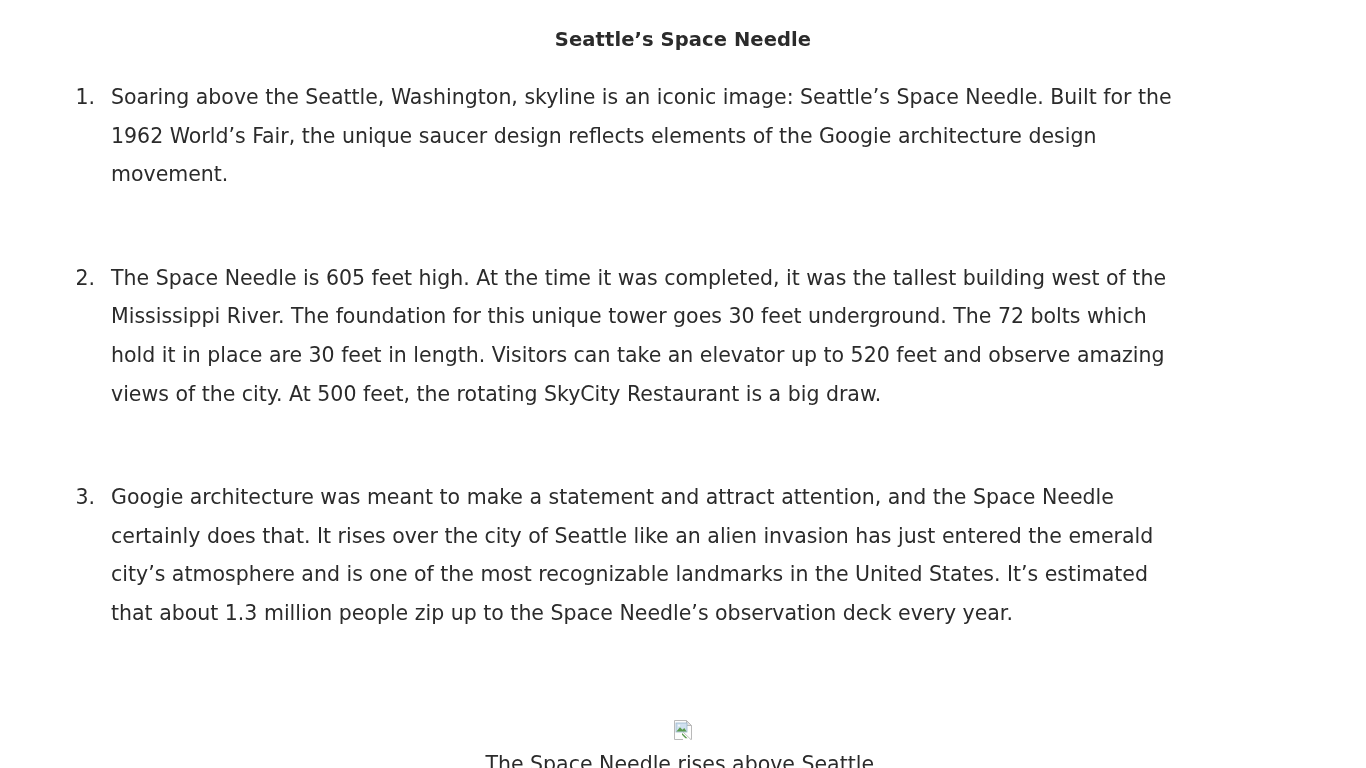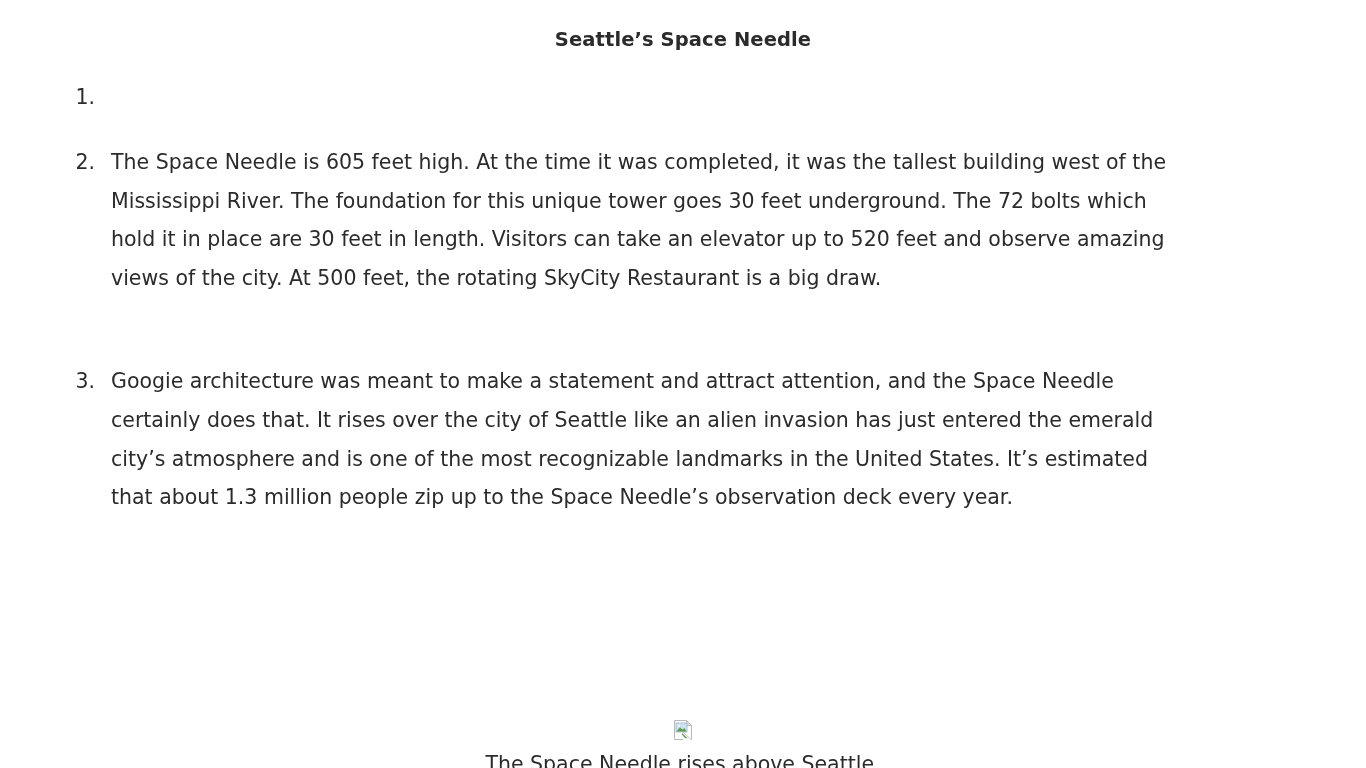--- a/index.html
+++ b/index.html
@@ -99,20 +99,21 @@
 <body>
 
 <div class="page">
 
   <h1 class="doc-title">Seattle’s Space Needle</h1>
 
   <ol class="article-list">
 
     <li class="list-item">
       <span class="list-marker">1.</span>
+      <span class="list-text">Soaring above the Seattle, Washington, skyline is an iconic image: Seattle’s Space Needle. Built for the 1962 World’s Fair, the unique saucer design reflects elements of the Googie architecture design movement.</span>
     </li>
 
     <li class="list-item">
       <span class="list-marker">2.</span>
       <span class="list-text">The Space Needle is 605 feet high. At the time it was completed, it was the tallest building west of the Mississippi River. The foundation for this unique tower goes 30 feet underground. The 72 bolts which hold it in place are 30 feet in length. Visitors can take an elevator up to 520 feet and observe amazing views of the city. At 500 feet, the rotating SkyCity Restaurant is a big draw.</span>
     </li>
 
     <li class="list-item">
       <span class="list-marker">3.</span>
       <span class="list-text">Googie architecture was meant to make a statement and attract attention, and the Space Needle certainly does that. It rises over the city of Seattle like an alien invasion has just entered the emerald city’s atmosphere and is one of the most recognizable landmarks in the United States. It’s estimated that about 1.3 million people zip up to the Space Needle’s observation deck every year.</span>

